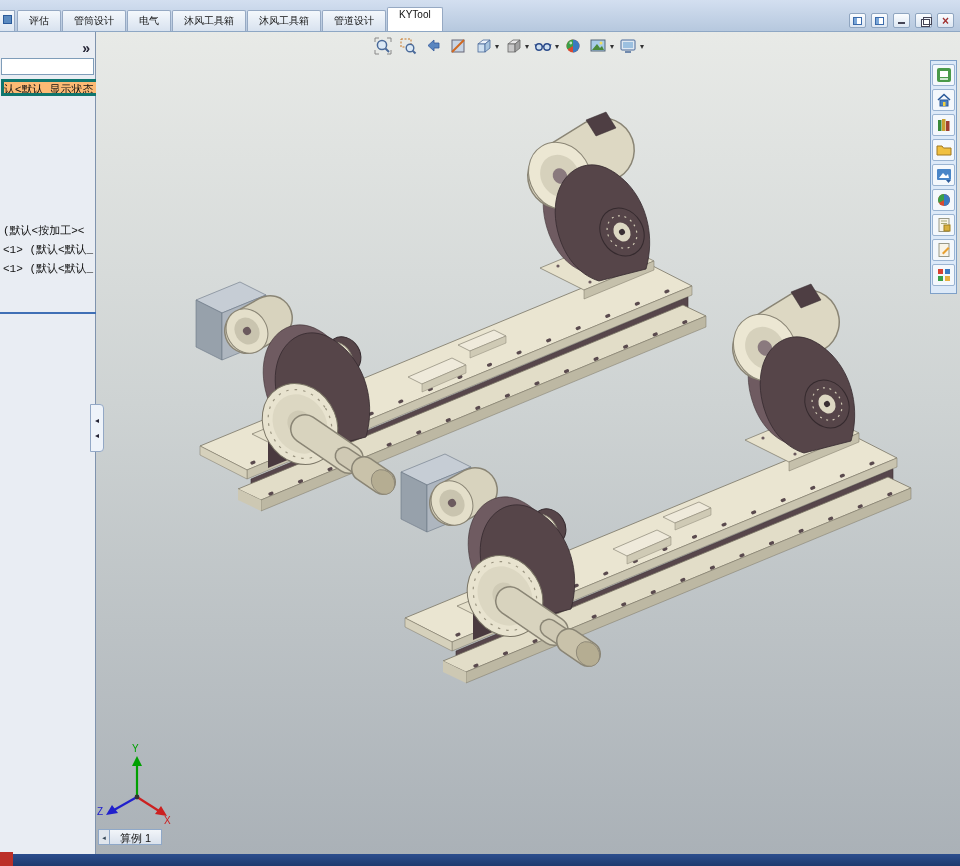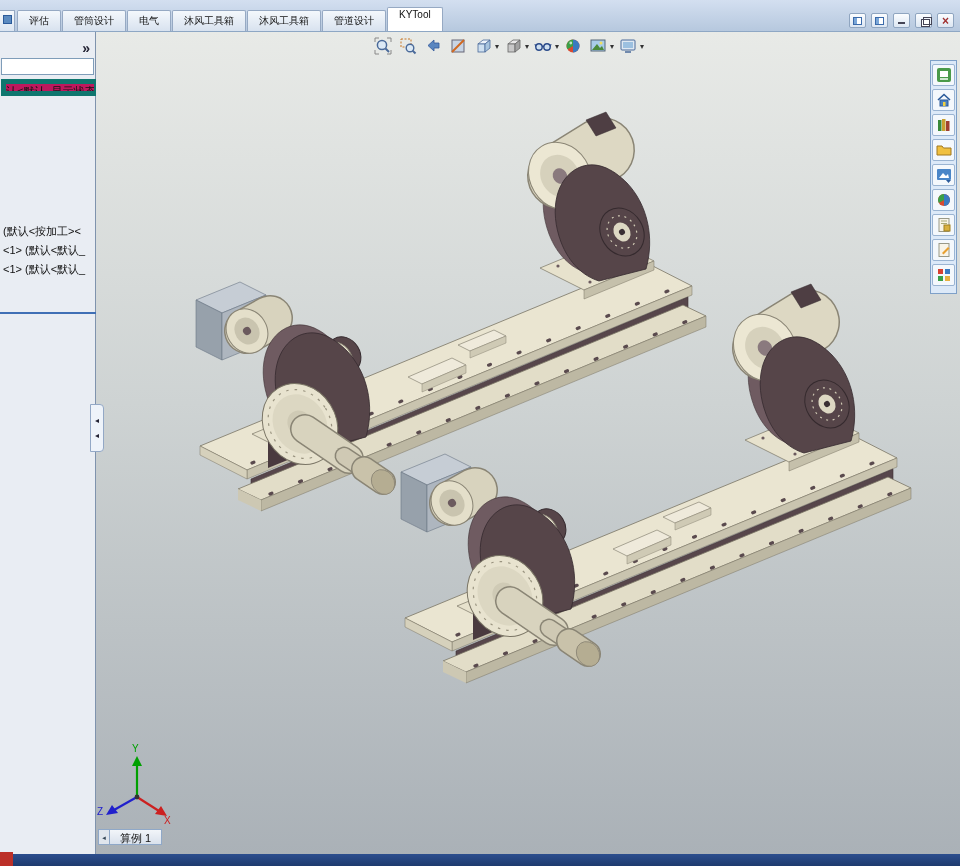--- a/index.html
+++ b/index.html
@@ -29,23 +29,23 @@
   .wc-restore::before { content:""; position:absolute; left:5px; top:5px; width:7px; height:6px; border:1px solid #445; background:#fff; }
   .wc-restore::after { content:""; position:absolute; left:7px; top:3px; width:7px; height:6px; border:1px solid #445; }
   .wc-close { color:#a03030; font-weight:bold; font-size:12px; }
 
   
   .left-panel { position:absolute; left:0; top:32px; width:96px; bottom:12px;
     background:#e9edf3; border-right:1px solid #7f93ad; }
   .expand-btn { position:absolute; top:8px; right:5px; font-size:14px; font-weight:bold; color:#223; cursor:pointer; }
   .filter-box { position:absolute; top:26px; left:1px; width:93px; height:17px;
     background:#fff; border:1px solid #7f9db9; font-size:11px; padding:1px 3px; }
-  .root-row { position:absolute; top:47px; left:1px; width:98px; height:17px; background:#be185d;
-    border:5px solid #0f766e; font-size:11px; line-height:15px; white-space:nowrap; overflow:hidden; color:#111; }
-  .tree-items { position:absolute; top:190px; left:3px; width:92px; font-size:11px; color:#111; }
+  .root-row { position:absolute; top:47px; left:1px; width:98px; height:17px; background:#fdba74;
+    border:3px solid #0f766e; font-size:11px; line-height:15px; white-space:nowrap; overflow:hidden; color:#111; }
+  .tree-items { position:absolute; top:190px; left:3px; width:92px; font-size:11px; color:#111;font-family:Liberation Mono, monospace; }
   .tree-item { height:19px; line-height:19px; white-space:nowrap; overflow:hidden; }
   .panel-divider { position:absolute; top:280px; left:0; width:96px; height:2px; background:#3f6fb5; }
 
   
   .splitter-tab { position:absolute; left:90px; top:404px; width:14px; height:48px;
     background:#eef3fa; border:1px solid #93a8c6; border-radius:0 4px 4px 0;
     display:flex; flex-direction:column; align-items:center; justify-content:center; gap:6px;
     font-size:8px; color:#223; z-index:5; }
 
   

